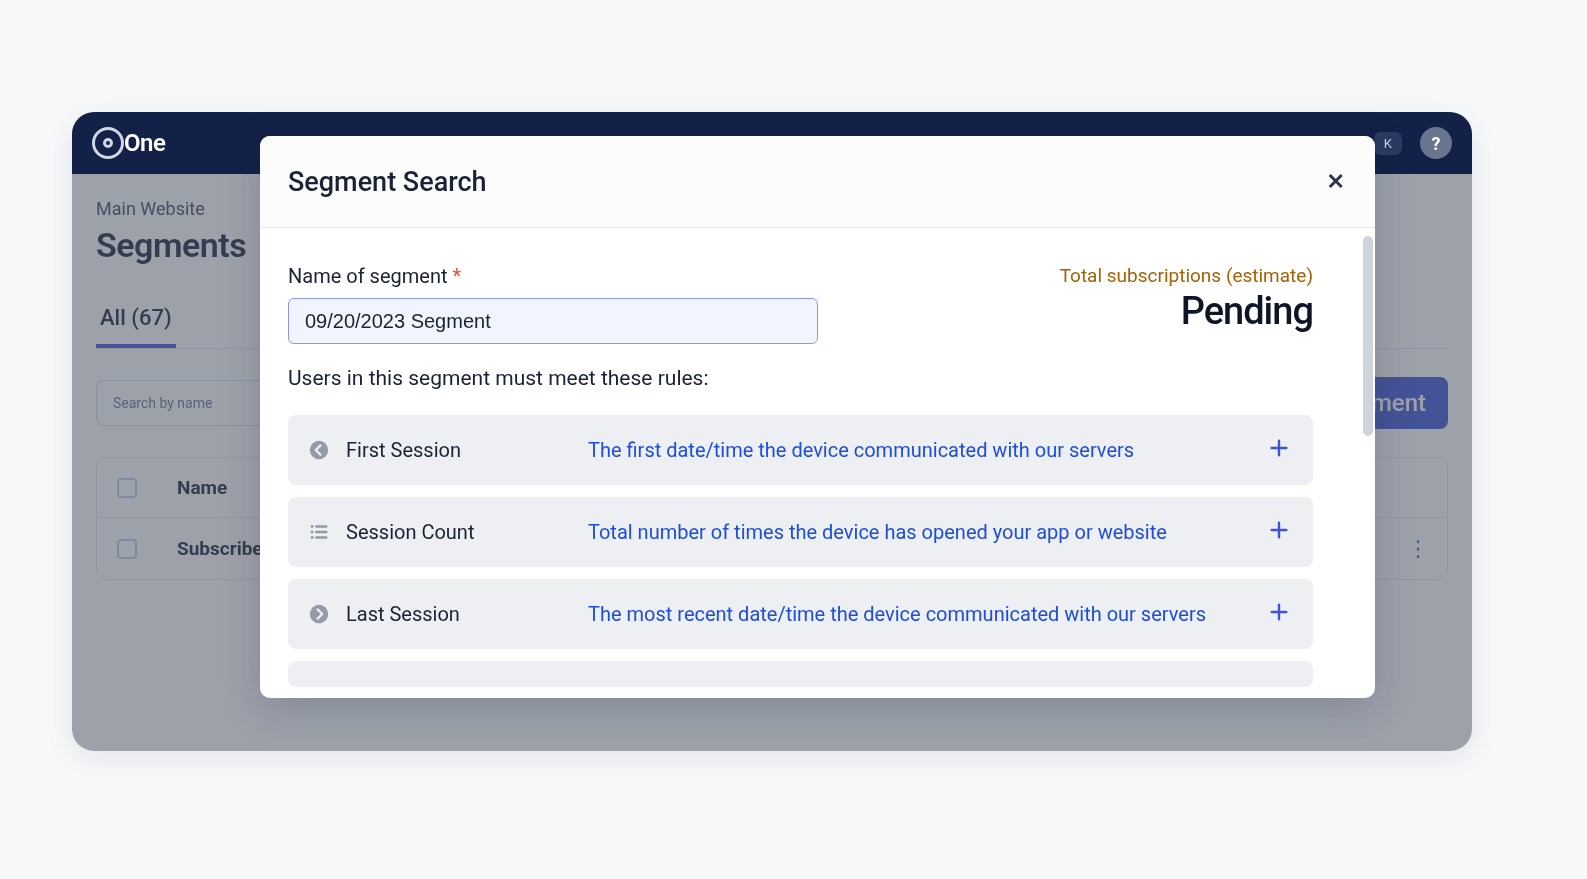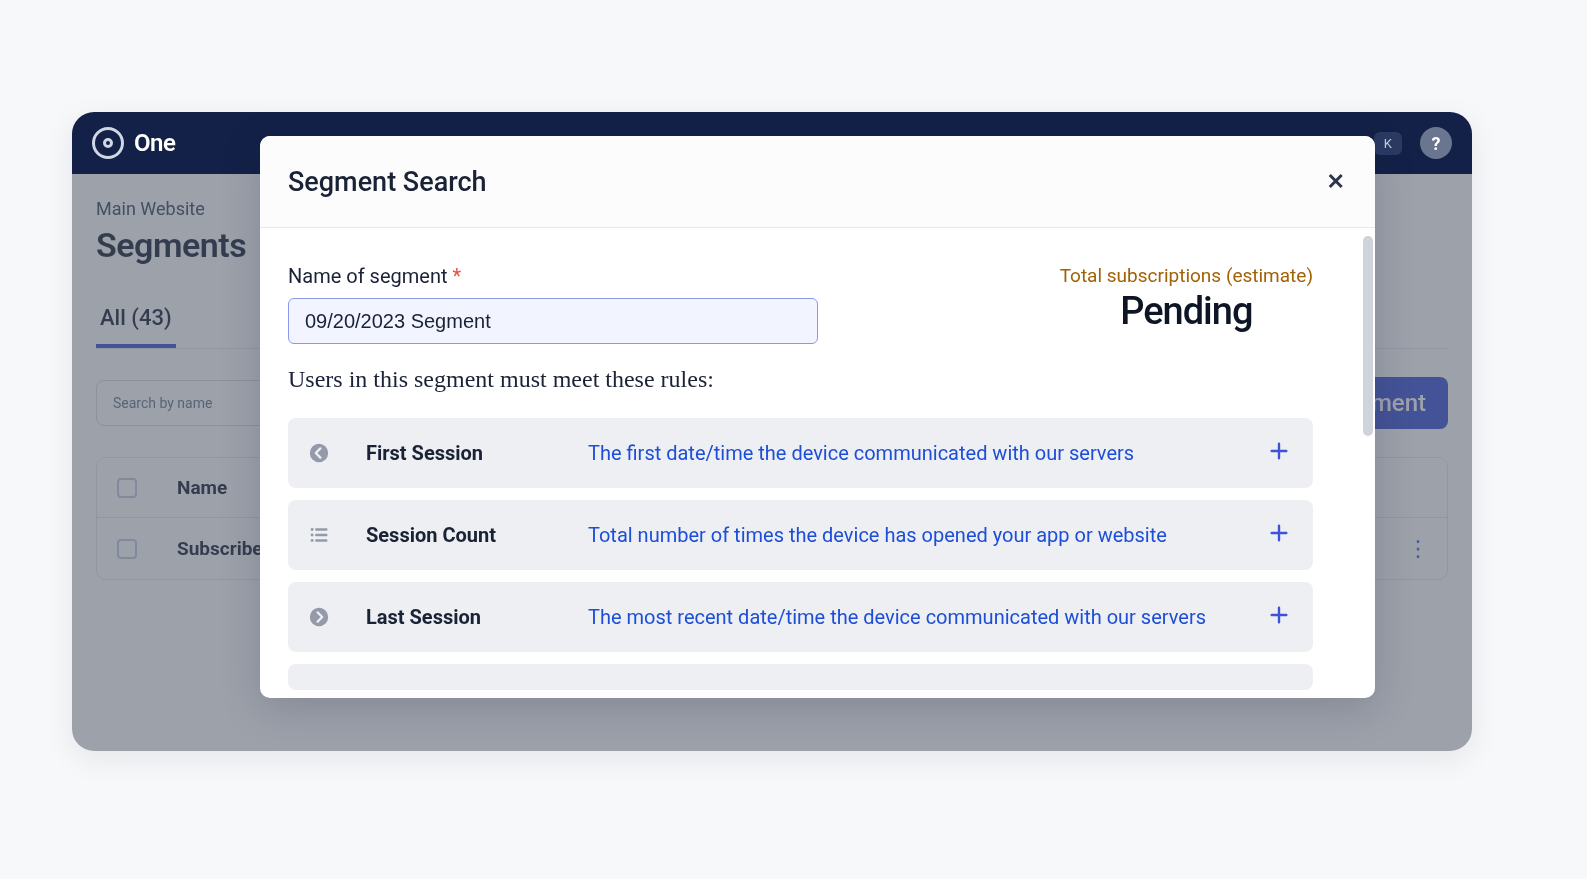--- a/index.html
+++ b/index.html
@@ -22,21 +22,21 @@
   
   .navbar {
     height: 62px;
     background: #132148;
     color: #ffffff;
     display: flex;
     align-items: center;
     padding: 0 20px;
     justify-content: space-between;
   }
-  .nav-left { display: flex; align-items: center; gap: 10px; }
+  .nav-left { display: flex; align-items: center; }
   .logo-circle {
     width: 32px; height: 32px; border-radius: 50%;
     border: 3px solid #cfd6e4;
     display: inline-flex; align-items: center; justify-content: center;
     color: #cfd6e4;
   }
   .logo-inner { width: 10px; height: 10px; border: 3px solid #cfd6e4; border-radius: 50%; }
   .brand { font-size: 24px; font-weight: 600; letter-spacing: -0.5px; }
   .nav-right { display: flex; align-items: center; gap: 18px; }
   .pill-dark { background: #2a3a62; color: #c7d0e0; font-size: 13px; padding: 4px 10px; border-radius: 6px; }
@@ -137,39 +137,39 @@
     padding: 0 16px;
     font-size: 20px;
     color: #1a2236;
     caret-color: #1a2236;
     outline: none;
   }
   .name-wrap { position: relative; width: 530px; }
 
   .est-block { text-align: right; }
   .est-label { font-size: 19px; color: #a16207; margin-bottom: 2px; }
-  .est-value { font-size: 38px; font-weight: 500; color: #0e1626; letter-spacing: -1px; text-align: center; }
-
-  .rules-hint { font-size: 24px; color: #1a2236; margin-top: 22px; margin-bottom: 25px; font-family: Liberation Serif, serif; }
+  .est-value { font-size: 38px; font-weight: 500; color: #0e1626; letter-spacing: -1px; }
+
+  .rules-hint { font-size: 21px; color: #1a2236; margin-top: 22px; margin-bottom: 25px; }
 
   .rule-list { display: flex; flex-direction: column; gap: 12px; }
   .rule-card {
     background: #edeff3;
     border-radius: 8px;
     display: grid;
     grid-template-columns: 300px 1fr 68px;
     align-items: center;
     min-height: 70px;
     padding: 14px 0;
   }
   .rule-name-cell {
     display: flex; align-items: center; gap: 16px; padding-left: 20px;
   }
   .rule-icon { color: #949aa9; display: inline-flex; }
-  .rule-name { font-size: 20px; color: #1a2236; font-weight: 700; margin-left: 20px; }
+  .rule-name { font-size: 20px; color: #1a2236; font-weight: 400; }
   .rule-desc { font-size: 20px; color: #1d4ed8; padding-right: 10px; }
   .rule-add {
     color: #3d52d5; text-align: center;
   }
   .rule-add svg { display: inline-block; }
   .rule-card.peek { min-height: 26px; padding: 6px 0; }
 </style>
 </head>
 <body>
 
@@ -188,21 +188,21 @@
         <span class="help-badge">?</span>
       </div>
     </div>
 
     <div class="app-body">
       <div class="page-content">
         <div class="breadcrumb">Main Website</div>
         <div class="page-title">Segments</div>
 
         <div class="tabs">
-          <div class="tab active">All (43)</div>
+          <div class="tab active">All (67)</div>
         </div>
 
         <div class="toolbar-row">
           <div class="search-box">
             <span>Search by name</span>
           </div>
           <div class="primary-btn">
             <span>gment</span>
           </div>
         </div>

